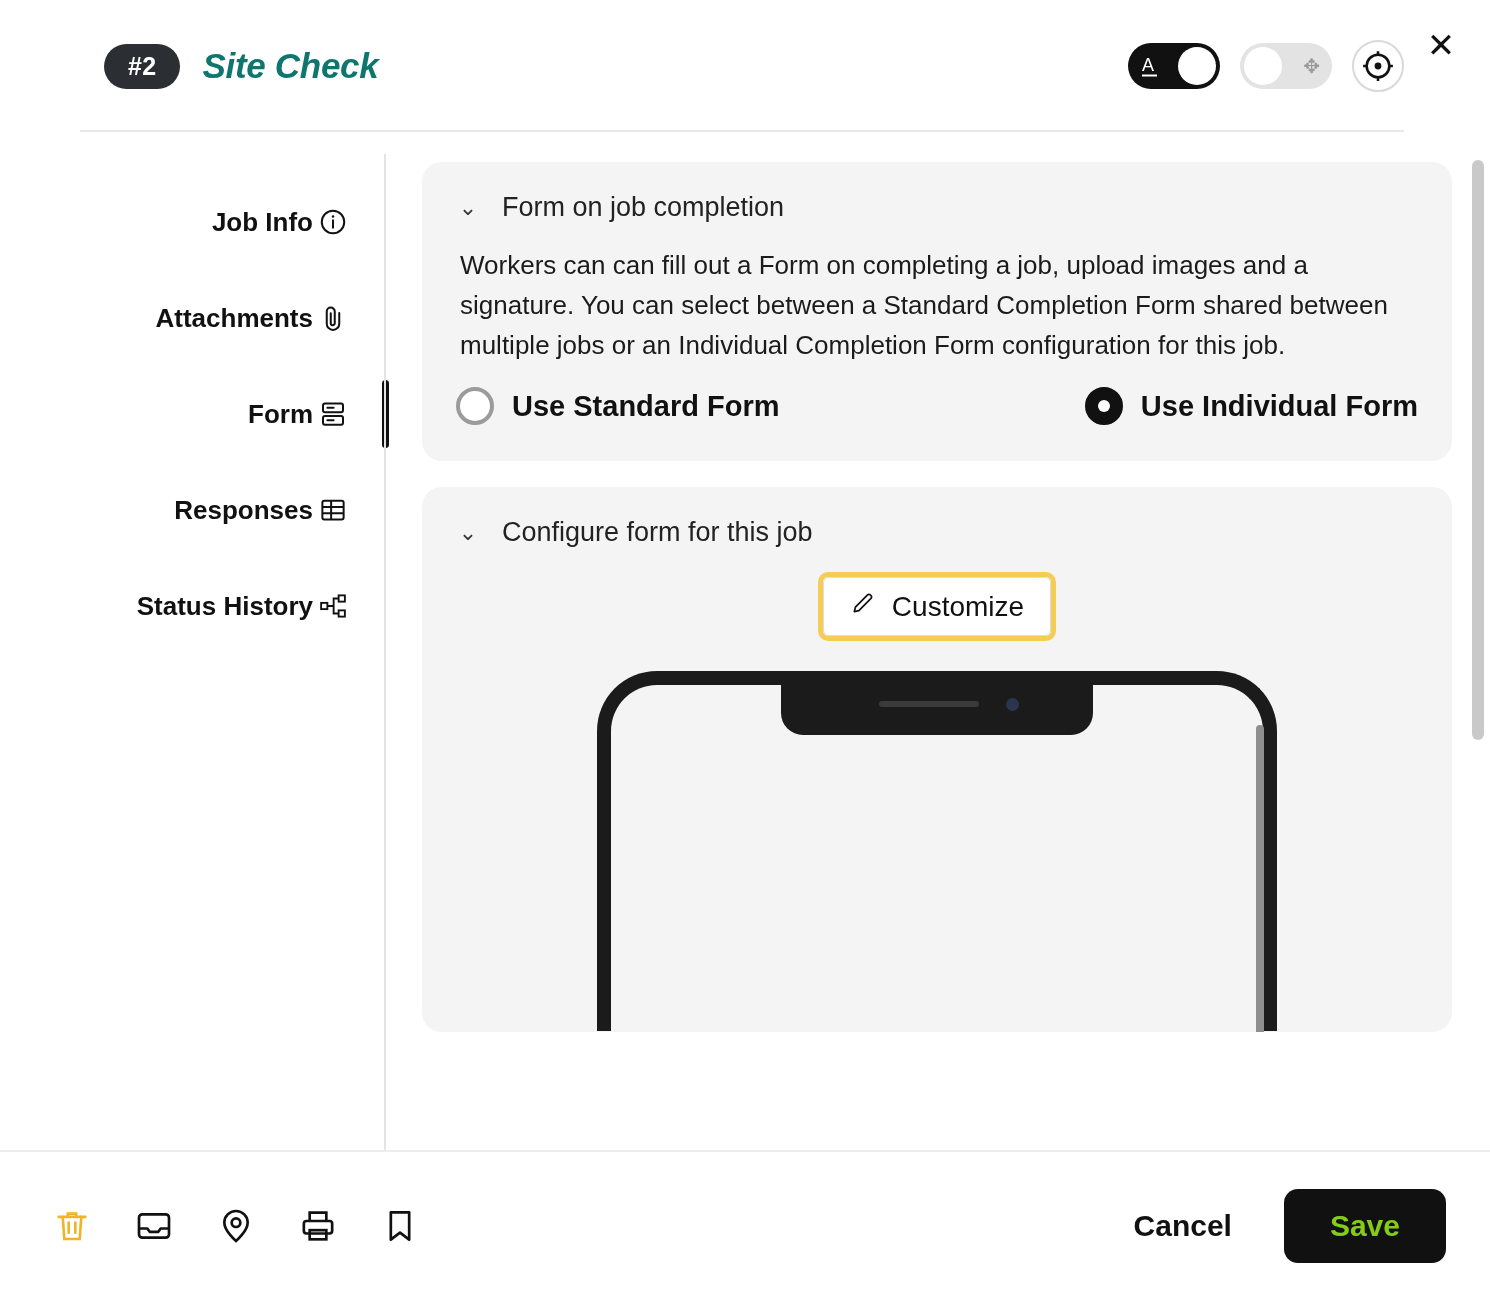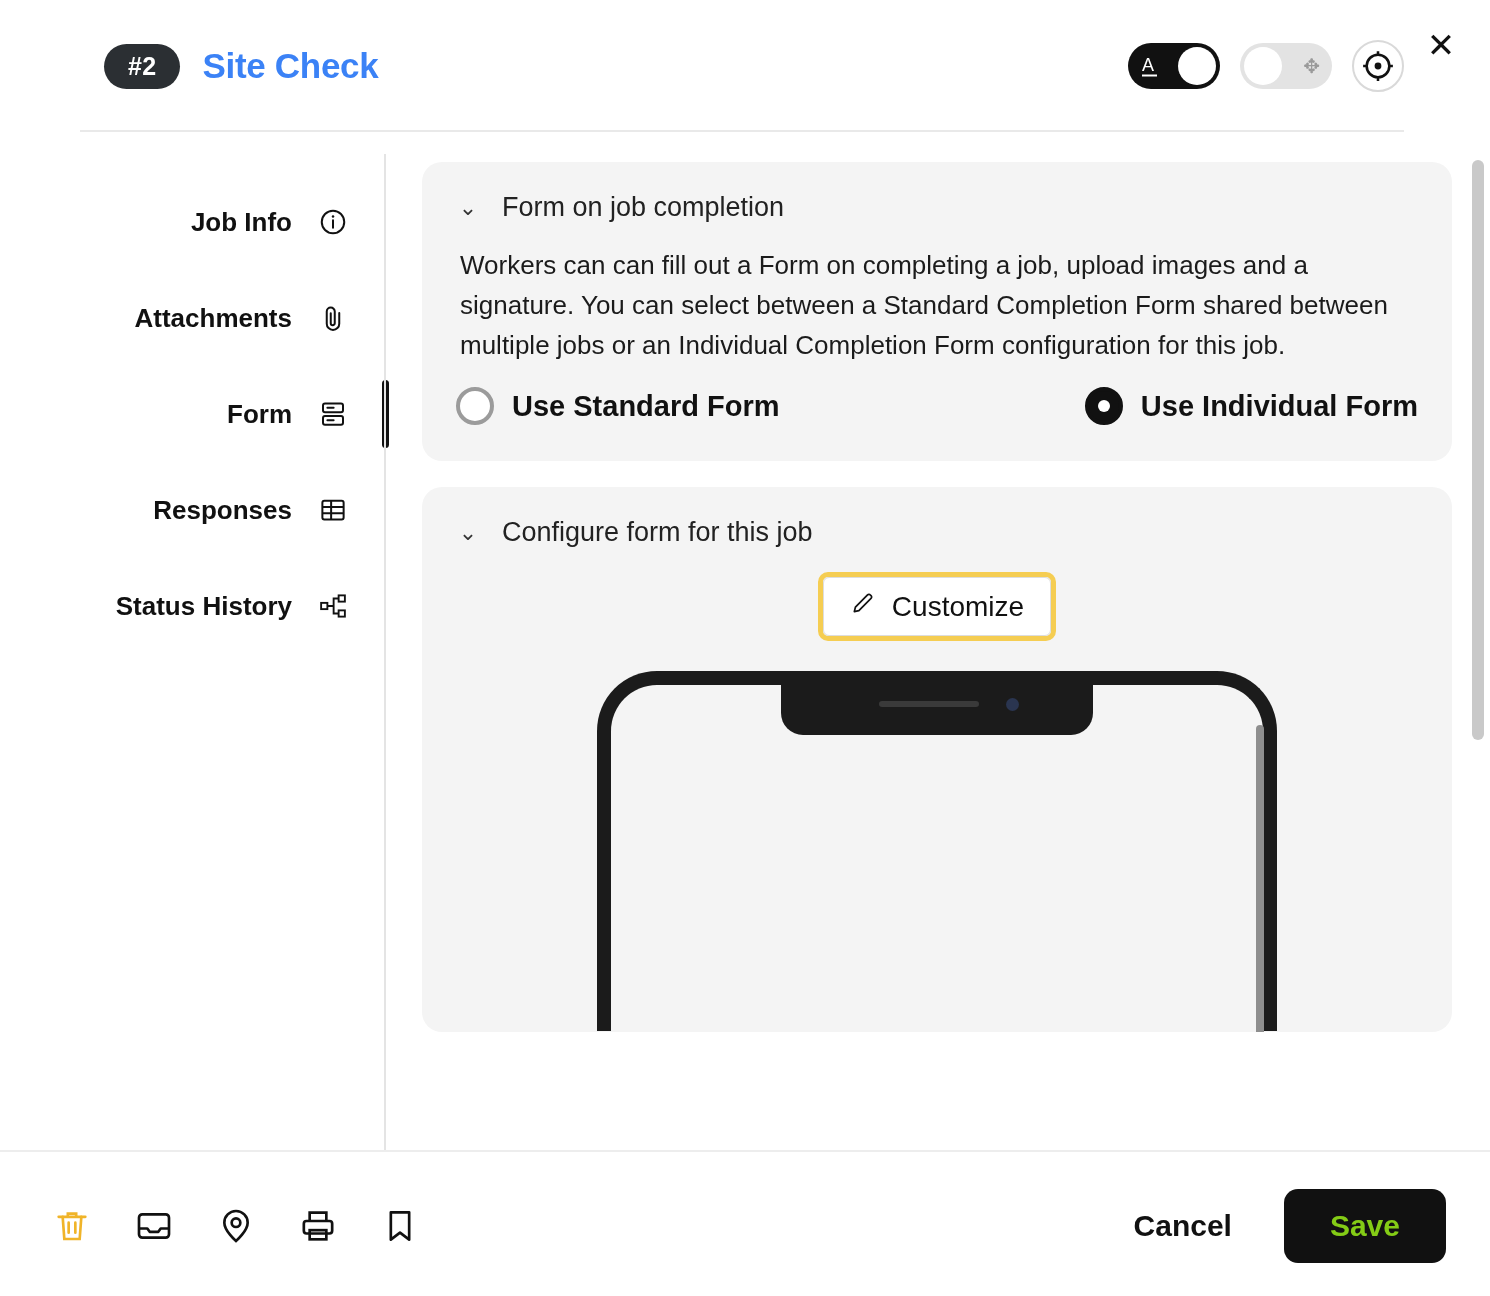--- a/index.html
+++ b/index.html
@@ -44,21 +44,22 @@
     font-weight: bold;
     border-radius: 24px;
     padding: 10px 24px;
     line-height: 1;
     letter-spacing: .3px;
   }
   .job-title {
     font-size: 35px;
     font-weight: bold;
     letter-spacing: -0.3px;
-    color: #3b82f6;
+    color: #0f766e;
+    font-style: italic;
   }
   .header-right {
     margin-left: auto;
     display: flex;
     align-items: center;
     gap: 20px;
   }
   .toggle {
     width: 92px;
     height: 46px;
@@ -149,21 +150,21 @@
     top: 22px;
     bottom: 0;
     right: 0;
     width: 2px;
     background: #e4e4e4;
   }
   .nav-item {
     display: flex;
     align-items: center;
     justify-content: flex-end;
-    gap: 24px;
+    gap: 3px;
     padding: 0 36px 0 0;
     height: 96px;
     font-size: 26px;
     font-weight: bold;
     color: #111111;
     position: relative;
   }
   .nav-item .nav-icon {
     width: 34px;
     height: 34px;

